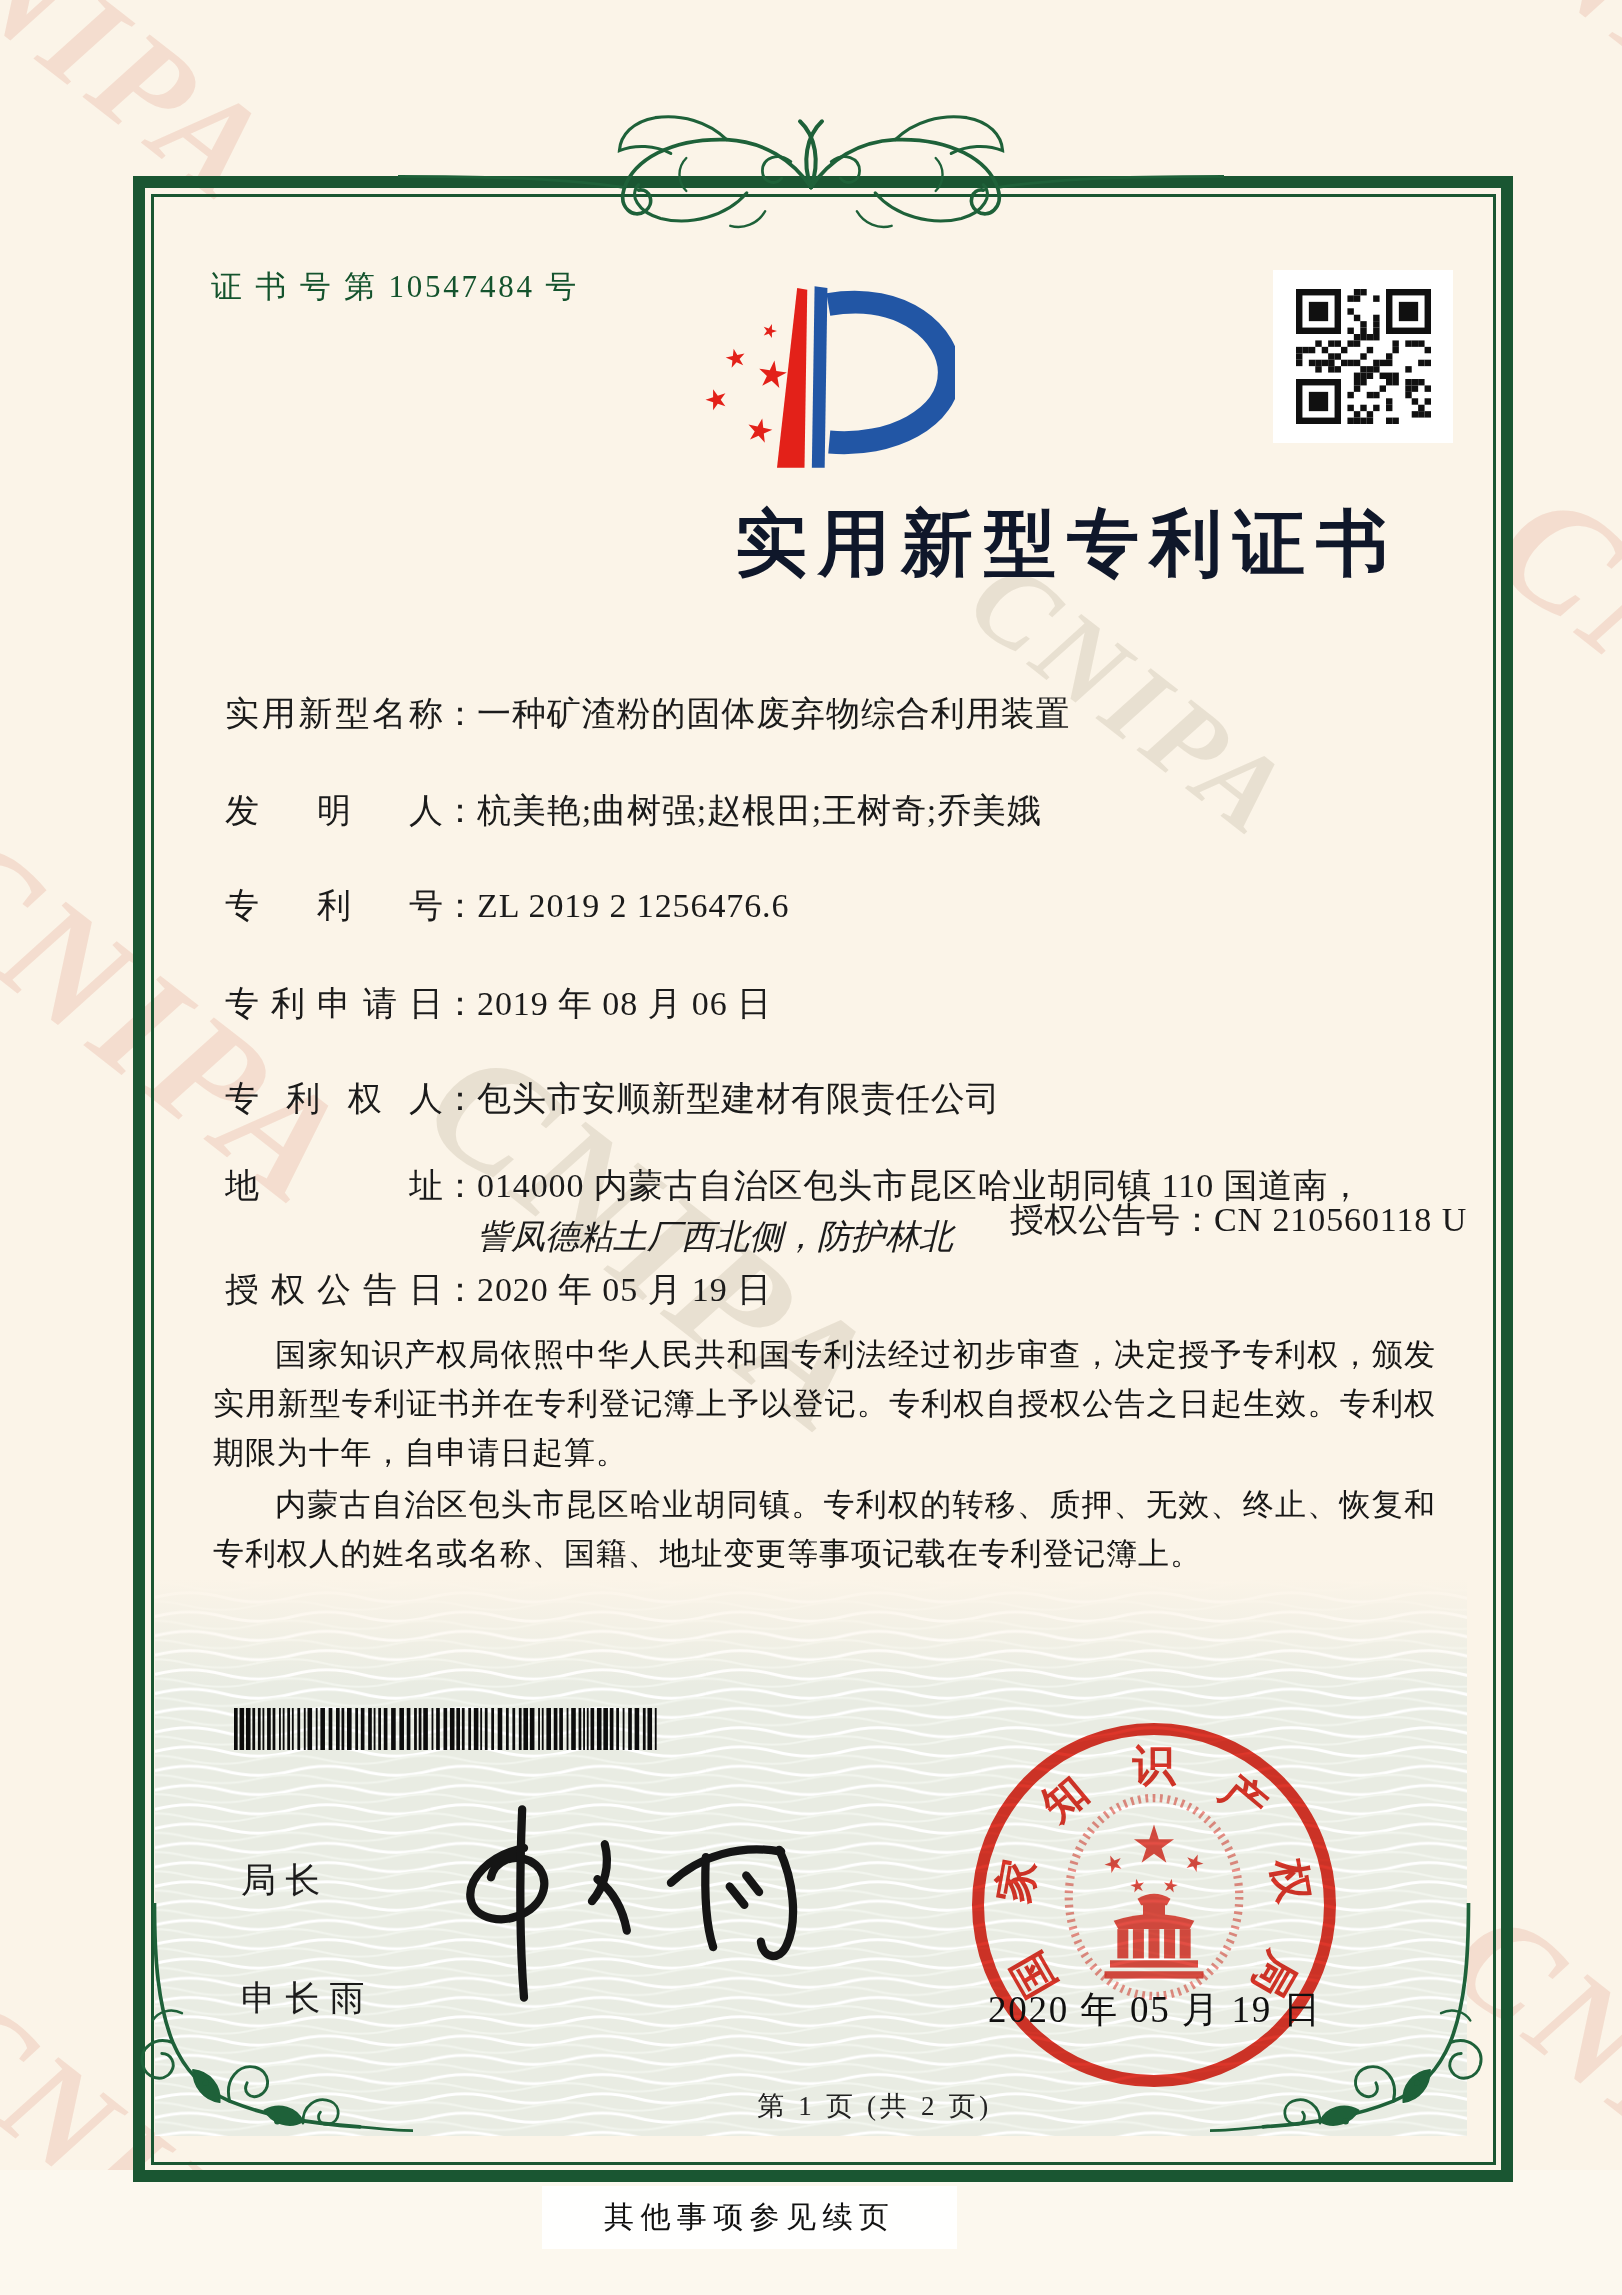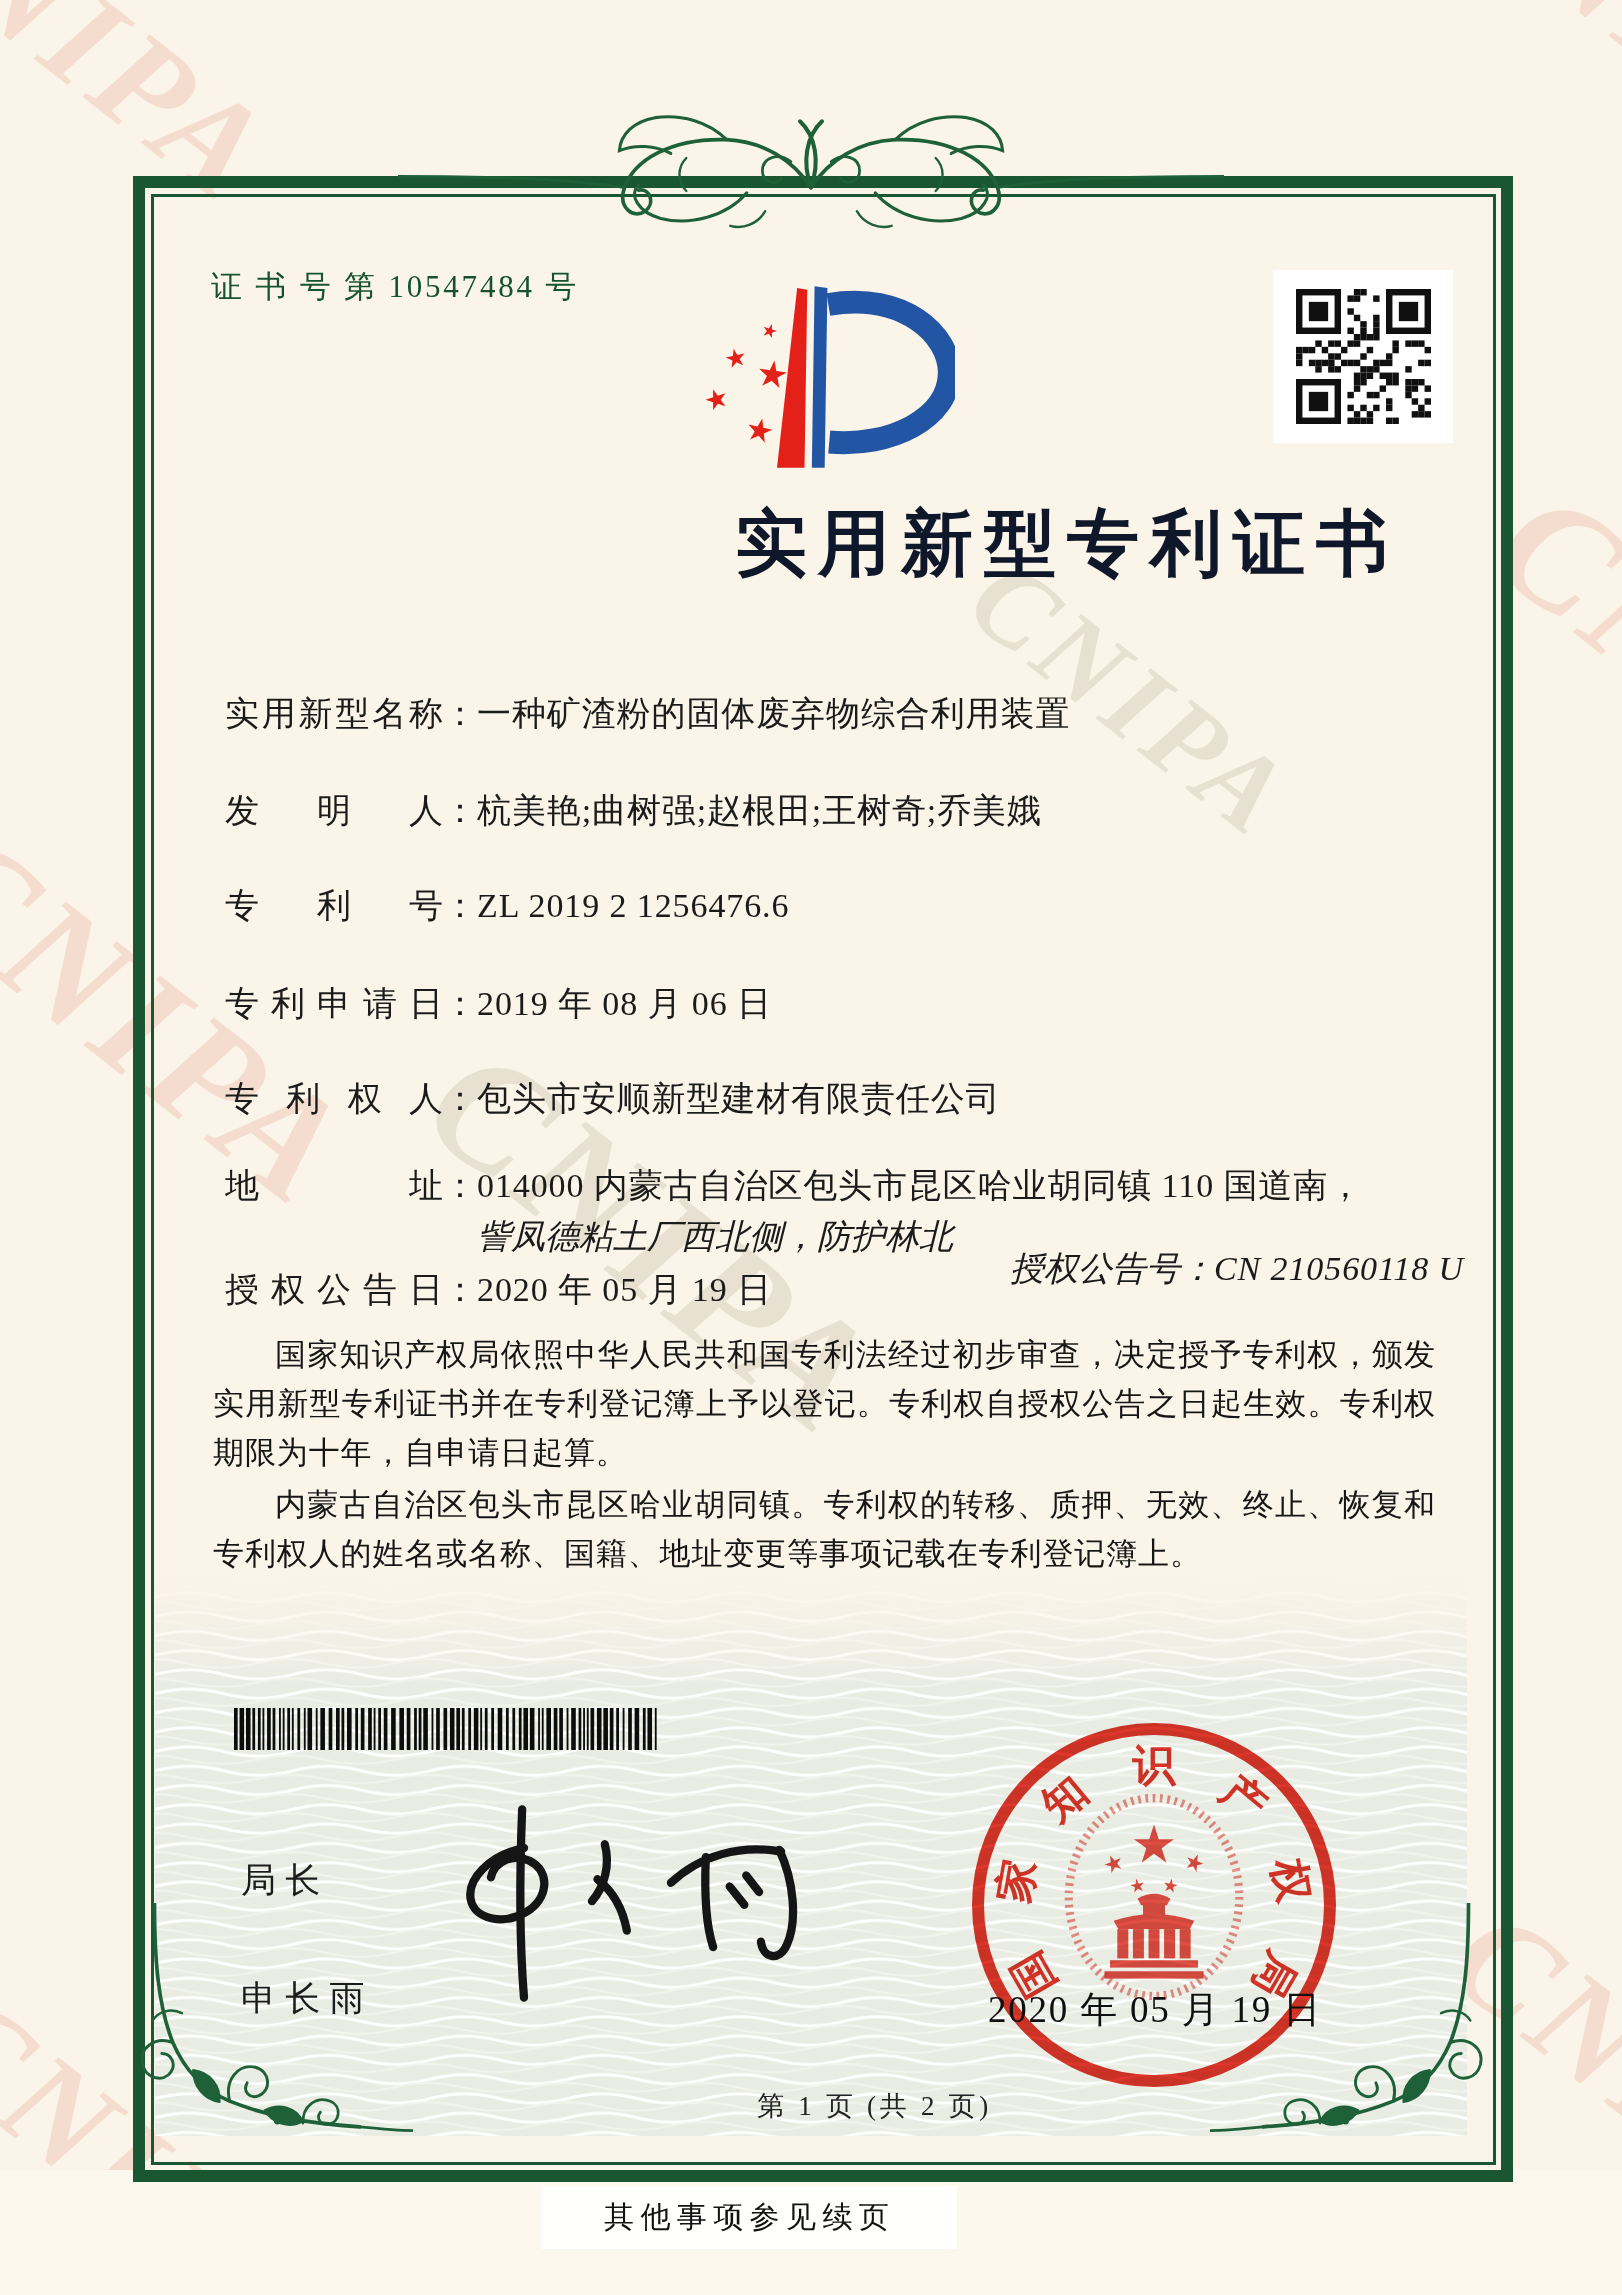--- a/index.html
+++ b/index.html
@@ -38,21 +38,21 @@
       display:flex;align-items:center;justify-content:center;z-index:2;}
   .title{position:absolute;left:224px;top:496px;width:1175px;text-align:right;font-size:72px;
          font-weight:700;letter-spacing:11px;color:#0f172a;z-index:2;}
   
   .row{position:absolute;left:225px;font-size:34px;color:#1b1b1b;z-index:2;white-space:nowrap;}
   .flabel{display:inline-block;width:218px;text-align:justify;text-align-last:justify;}
   .fvalue{letter-spacing:0.9px;}
   .r-name{top:691px;} .r-inv{top:788px;} .r-pat{top:883px;} .r-fil{top:981px;}
   .r-own{top:1076px;} .r-addr{top:1163px;} .r-grant{top:1267px;}
   .addr2{position:absolute;left:477px;top:1214px;font-size:34px;z-index:2;white-space:nowrap;font-style:italic;}
-  .grant-no{position:absolute;left:1010px;top:1246px;font-size:34px;z-index:2;white-space:nowrap;font-style:italic;}
+  .grant-no{position:absolute;left:1010px;top:1197px;font-size:34px;z-index:2;white-space:nowrap;}
   
   .paras{position:absolute;left:213px;top:1330px;width:1223px;font-size:31px;line-height:49px;
          color:#161616;text-align:justify;z-index:2;letter-spacing:0.9px;}
   .paras p{margin:0;text-indent:2em;}
   .paras p + p{margin-top:2.8px;}
   
   .barcode{position:absolute;left:234px;top:1708px;width:430px;height:42px;z-index:2;}
   .director{position:absolute;left:241px;top:1857px;font-size:35px;letter-spacing:9.2px;z-index:2;}
   .dirname{position:absolute;left:241px;top:1975px;font-size:35px;letter-spacing:9.2px;z-index:2;}
   .signature{position:absolute;left:386px;top:1791px;width:478px;height:225px;z-index:3;}

